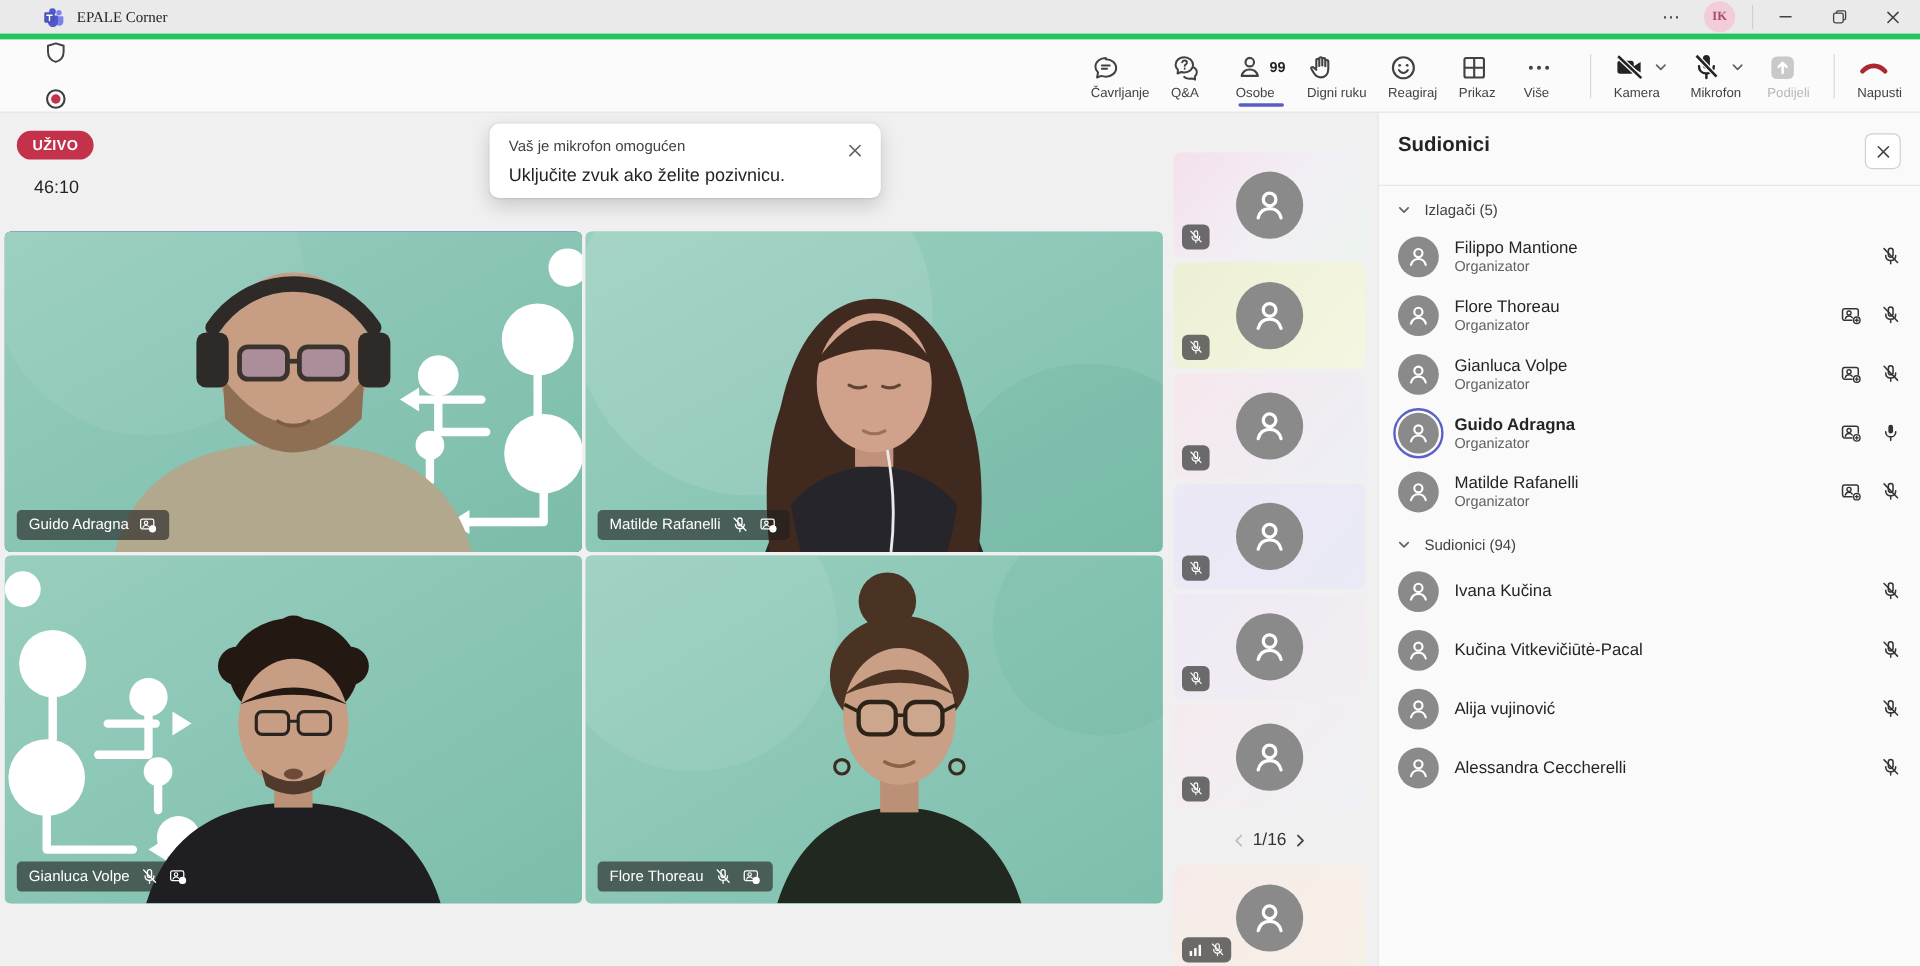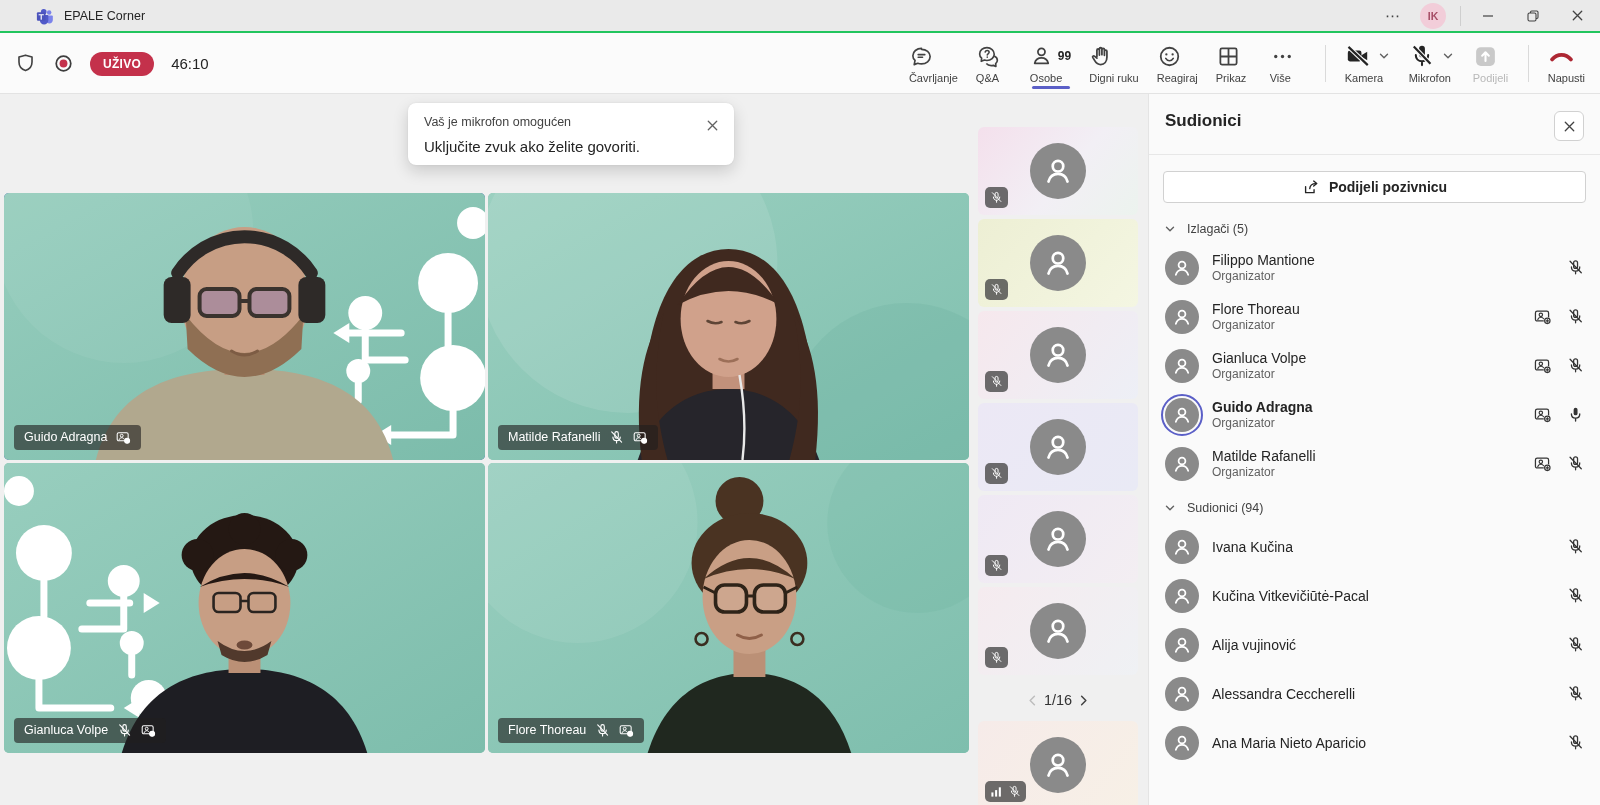--- a/index.html
+++ b/index.html
@@ -2,35 +2,35 @@
 <html><head>
 <meta charset="utf-8">
 <style>
   html,body{margin:0;padding:0;background:#d8d8d8;}
   *{box-sizing:border-box;}
   #app{position:relative;width:1600px;height:805px;background:#f0f0f0;
        font-family:"Liberation Sans",sans-serif;color:#242424;overflow:hidden;}
 
   
   .titlebar{position:absolute;left:0;top:0;width:1600px;height:33px;background:#eaeaea;
-            border-bottom:2px solid #22c55e;display:flex;align-items:center;}
+            border-bottom:5px solid #22c55e;display:flex;align-items:center;font-family:Liberation Serif, serif;}
   .tb-logo{margin-left:36px;width:18px;height:18px;display:flex;}
   .tb-title{margin-left:10px;font-size:12.5px;color:#242424;}
   .tb-spacer{flex:1;}
   .tb-more{width:34px;text-align:center;font-size:15px;letter-spacing:1px;color:#424242;cursor:default;}
   .tb-avatar{width:26px;height:26px;border-radius:50%;background:#f2cdd9;color:#a64d66;
              font-size:10.5px;font-weight:bold;display:flex;align-items:center;justify-content:center;margin:0 10px;}
   .tb-sep{width:1px;height:20px;background:#cfcfcf;margin:0 4px;}
   .wbtn{width:45px;height:33px;display:flex;align-items:center;justify-content:center;color:#424242;}
   .wbtn svg{display:block;}
 
   
   .toolbar{position:absolute;left:0;top:33px;width:1600px;height:61px;background:#fbfbfb;
            border-bottom:1px solid #e3e3e3;}
-  .tb-left{position:absolute;left:14px;top:0;height:61px;display:flex;align-items:center;gap:15px;}
+  .tb-left{position:absolute;left:14px;top:0;height:61px;display:flex;align-items:center;gap:15px;flex-direction:column;}
   .live-pill{background:#c4314b;color:#fff;font-weight:bold;font-size:12px;letter-spacing:.3px;
              padding:5px 13px;border-radius:13px;}
   .timer{font-size:15px;color:#242424;margin-left:2px;}
   .tb-right{position:absolute;right:6px;top:0;height:61px;display:flex;align-items:stretch;}
   .tbtn{position:relative;display:flex;flex-direction:column;align-items:flex-start;justify-content:flex-start;
         padding:9px 9px 0 9px;min-width:54px;cursor:default;}
   .tbtn .ticon{height:28px;display:flex;align-items:center;color:#424242;}
   .tbtn .tlabel{font-size:11px;color:#424242;margin-top:2px;white-space:nowrap;}
   .tbtn.active::after{content:"";position:absolute;left:50%;transform:translateX(-50%);
         bottom:5px;width:38px;height:3px;border-radius:2px;background:#5b5fc7;}
@@ -377,21 +377,21 @@
               <use href="#i-leave"></use>
             </svg>
           </span>
         <span class="tlabel">Napusti</span>
       </div>
     </div>
   </div>
 
   <div class="toast">
     <div class="toast-title">Vaš je mikrofon omogućen</div>
-    <div class="toast-body">Uključite zvuk ako želite govoriti.</div>
+    <div class="toast-body">Uključite zvuk ako želite pozivnicu.</div>
     <span class="toast-close">
         <svg width="15" height="15">
           <use href="#i-x"></use>
         </svg>
       </span>
   </div>
 
   <div class="grid">
 
     <div class="vtile active">
@@ -688,26 +688,20 @@
     <div class="p-head">
       <span class="p-title">Sudionici</span>
       <span class="p-close">
           <svg width="15" height="15">
             <use href="#i-x"></use>
           </svg>
         </span>
     </div>
     <div class="p-divider"></div>
 
-    <button class="invite">
-      <svg width="18" height="18" style="color:#242424">
-          <use href="#i-shareinv"></use>
-        </svg>
-      <span>Podijeli pozivnicu</span>
-    </button>
 
     <div class="sect">
       <span class="sic">
           <svg width="14" height="14">
             <use href="#i-chevd"></use>
           </svg>
         </span>
       <span>Izlagači (5)</span>
     </div>
 
@@ -871,28 +865,14 @@
           </svg>
         </span>
       <span class="ptxt"><span class="pname">Alessandra Ceccherelli</span></span>
       <span class="pflex"></span>
       <span class="picons">
           <svg width="17" height="17">
             <use href="#i-micoff"></use>
           </svg>
         </span>
     </div>
-    <div class="prow">
-      <span class="pav">
-          <svg width="22" height="22">
-            <use href="#i-person"></use>
-          </svg>
-        </span>
-      <span class="ptxt"><span class="pname">Ana Maria Nieto Aparicio</span></span>
-      <span class="pflex"></span>
-      <span class="picons">
-          <svg width="17" height="17">
-            <use href="#i-micoff"></use>
-          </svg>
-        </span>
-    </div>
   </div>
 </div>
 
 </body></html>

